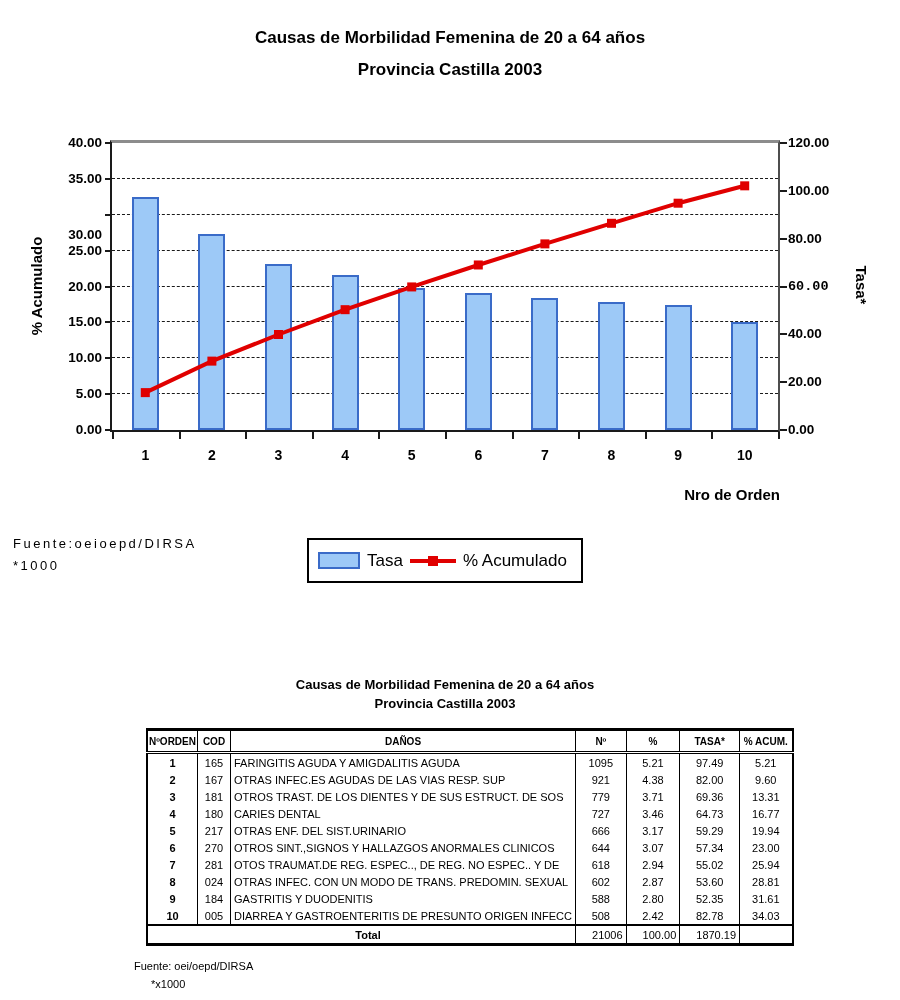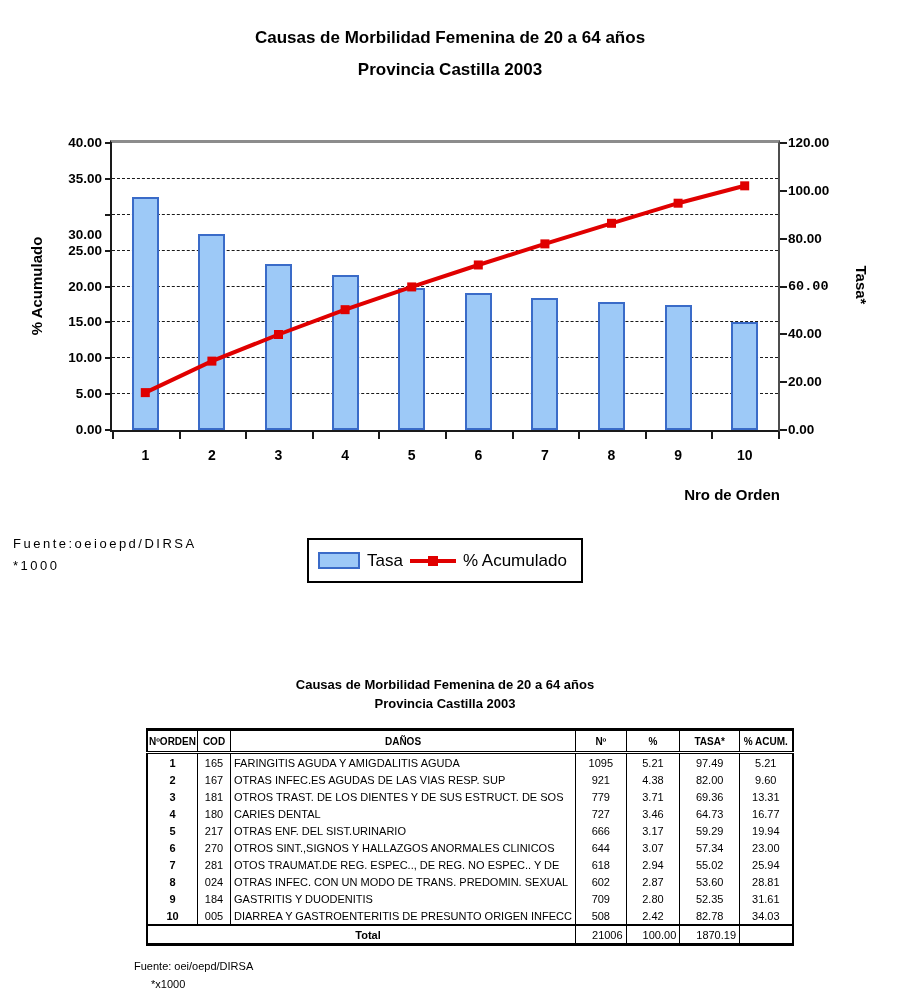--- a/index.html
+++ b/index.html
@@ -197,21 +197,21 @@
           <td class="l">OTRAS INFEC. CON UN MODO DE TRANS. PREDOMIN. SEXUAL</td>
           <td class="c">602</td>
           <td class="c">2.87</td>
           <td class="c">53.60</td>
           <td class="c">28.81</td>
         </tr>
         <tr>
           <td class="c bold">9</td>
           <td class="c">184</td>
           <td class="l">GASTRITIS Y DUODENITIS</td>
-          <td class="c">709</td>
+          <td class="c">588</td>
           <td class="c">2.80</td>
           <td class="c">52.35</td>
           <td class="c">31.61</td>
         </tr>
         <tr>
           <td class="c bold">10</td>
           <td class="c">005</td>
           <td class="l">DIARREA Y GASTROENTERITIS DE PRESUNTO ORIGEN INFECC</td>
           <td class="c">508</td>
           <td class="c">2.42</td>

